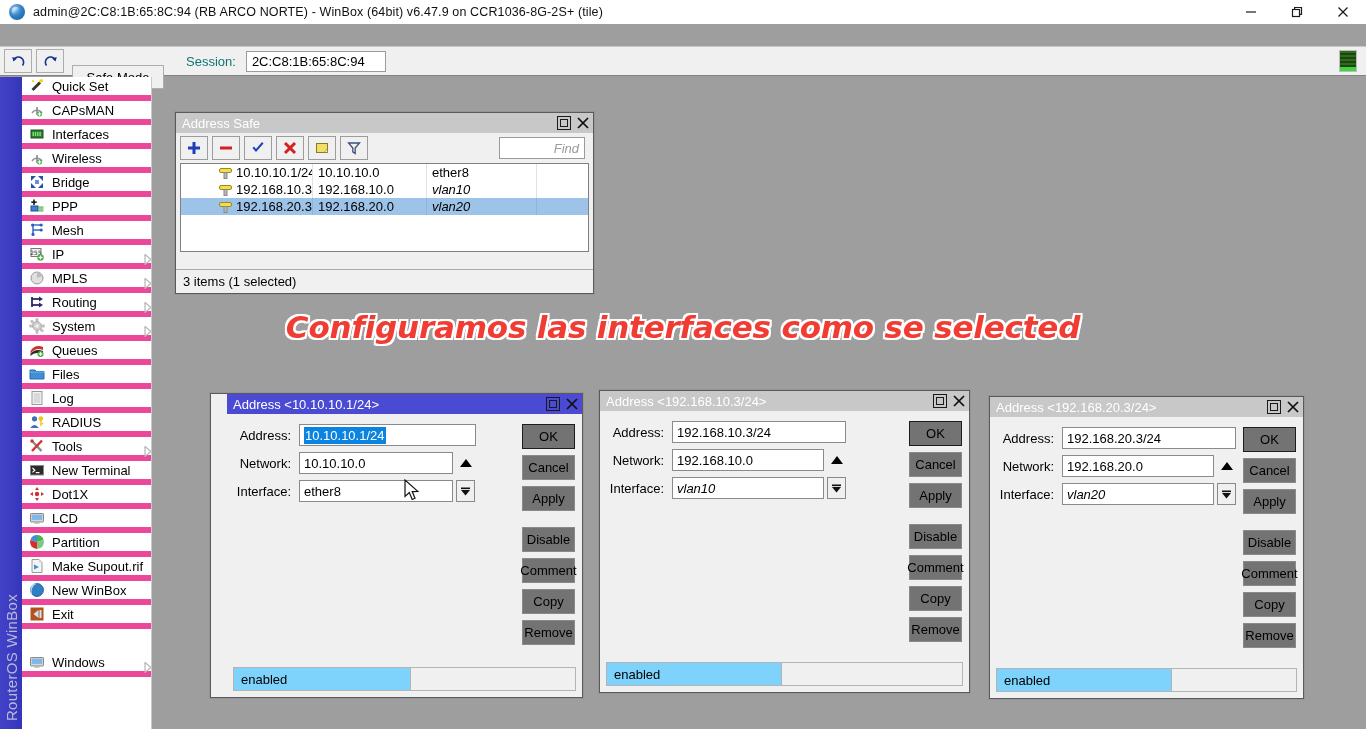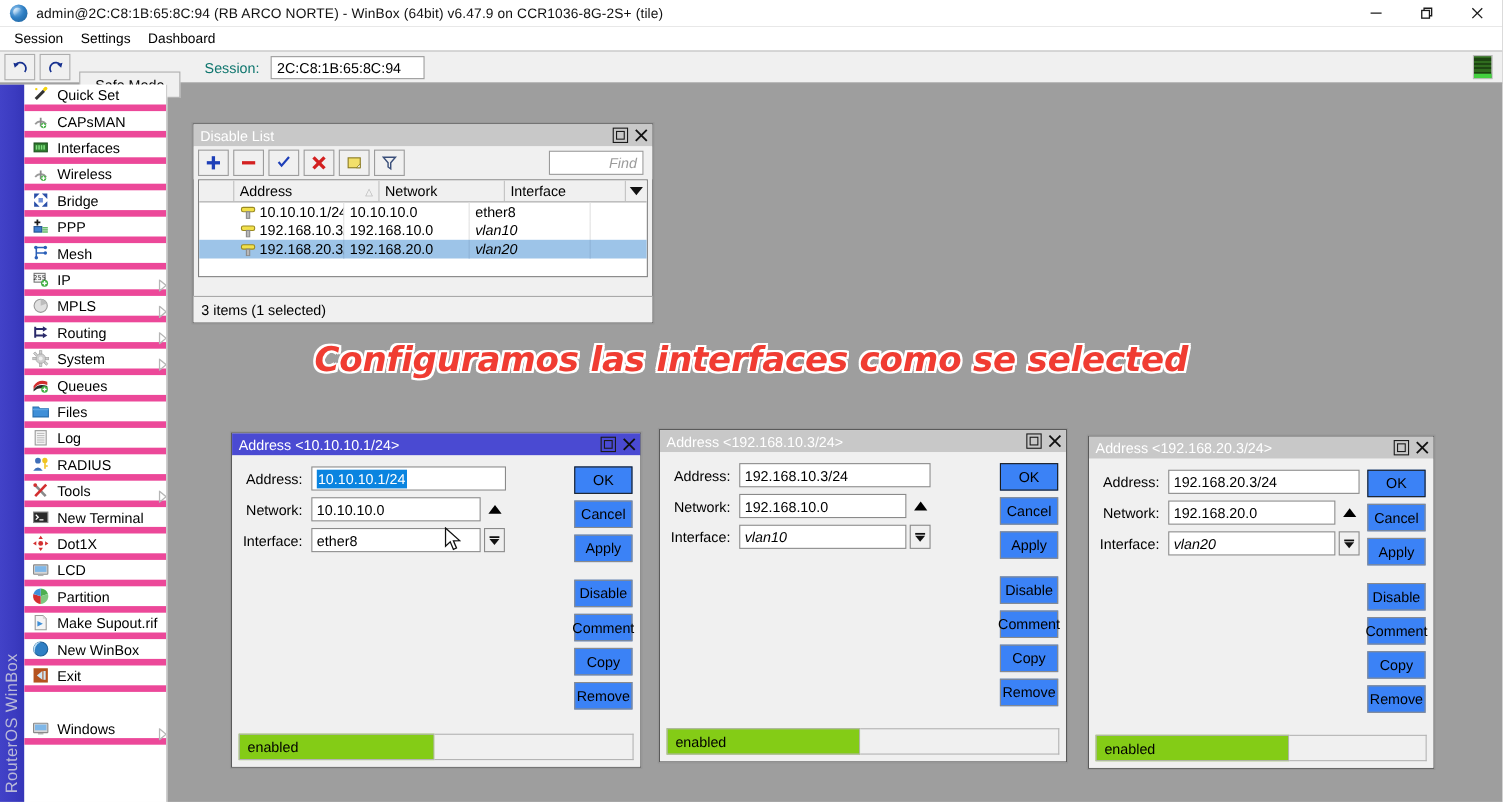--- a/index.html
+++ b/index.html
@@ -228,31 +228,31 @@
     border-left: 6px solid transparent; border-right: 6px solid transparent;
     border-bottom: 8px solid #000;
   }
   .spin-box {
     width: 19px; height: 22px; margin-left: 3px;
     background: #f0f0f0; border: 1px solid #8a8a8a;
     display: flex; align-items: center; justify-content: center; flex: none;
   }
   .dlg-buttons { position: absolute; display: flex; flex-direction: column; }
   .dlg-btn {
-    height: 25px; background: #3b82f6; border: 1px solid #8a8a8a;
+    height: 25px; background: #737373; border: 1px solid #8a8a8a;
     display: flex; align-items: center; justify-content: center;
     font-size: 13px; color: #000; margin-bottom: 6px; margin-left: 47px;
   }
   .dlg-btn.primary { border: 1.5px solid #1d1d1d; }
   .dlg-btn.gap { margin-top: 10px; }
   .dlg-foot {
     position: absolute; left: 6px; right: 6px; bottom: 6px; height: 24px; display: flex;
   }
   .dlg-foot-a {
-    flex: 0 0 auto; border: 1px solid #b4b4b4; background: #84cc16;
+    flex: 0 0 auto; border: 1px solid #b4b4b4; background: #7dd3fc;
     display: flex; align-items: center; padding-left: 7px; font-size: 13px;
   }
   .dlg-foot-b {
     flex: 1; border: 1px solid #b4b4b4; border-left: none; background: #f0f0f0;
   }
 
   
   .cursor { position: absolute; pointer-events: none; }
 
   
@@ -293,25 +293,20 @@
       </div>
       <div class="win-ctl">
         <svg width="12" height="12" viewBox="0 0 12 12">
           <line x1="1.5" y1="1.5" x2="10.5" y2="10.5" stroke="#1b1b1b" stroke-width="1.2"></line>
           <line x1="10.5" y1="1.5" x2="1.5" y2="10.5" stroke="#1b1b1b" stroke-width="1.2"></line>
         </svg>
       </div>
     </div>
   </div>
 
-  <div class="menubar">
-    <div class="menu-item">Session</div>
-    <div class="menu-item">Settings</div>
-    <div class="menu-item">Dashboard</div>
-  </div>
 
   <div class="toolbar">
     <div class="tb-btn">
       <svg width="15" height="14" viewBox="0 0 15 14">
         <path d="M11.5 11.5 A5.2 5.2 0 0 0 3.2 5.0" fill="none" stroke="#16308f" stroke-width="1.6"></path>
         <polygon points="1.2,3.0 6.0,4.4 2.4,7.6" fill="#16308f"></polygon>
       </svg>
     </div>
     <div class="tb-btn">
       <svg width="15" height="14" viewBox="0 0 15 14">
@@ -667,21 +662,21 @@
               <polygon points="1,0.5 7,5.5 1,10.5" fill="none" stroke="#b6b6b6" stroke-width="1.2"></polygon>
             </svg>
         </span>
       </div>
 
     </div>
   </div>
 
   <div class="wb-window" id="address-list">
     <div class="wb-title inactive">
-      <span>Disable List</span>
+      <span>Address Safe</span>
       <span class="wb-title-btns">
         <span class="wb-tbtn box">
             <i></i>
           </span>
         <span class="wb-tbtn close">
           <svg width="14" height="14" viewBox="0 0 14 14">
             <line x1="2" y1="2" x2="12" y2="12" stroke="#111" stroke-width="1.7"></line>
             <line x1="12" y1="2" x2="2" y2="12" stroke="#111" stroke-width="1.7"></line>
           </svg>
         </span>
@@ -719,38 +714,20 @@
       </div>
       <div class="al-tb-btn">
         <svg width="14" height="14" viewBox="0 0 14 14">
           <polygon points="1.5,2 12.5,2 8.2,7 8.2,12.5 5.8,10.8 5.8,7" fill="none" stroke="#3a4f7a" stroke-width="1.3"></polygon>
         </svg>
       </div>
       <div class="al-find">Find</div>
     </div>
 
     <div class="al-table">
-      <div class="al-head">
-        <div class="al-th" style="width:32px;"></div>
-        <div class="al-th" style="width:132px;">
-          <span>Address</span>
-          <span class="sortmark">△</span>
-        </div>
-        <div class="al-th" style="width:114px;">
-          <span>Network</span>
-        </div>
-        <div class="al-th" style="width:110px;">
-          <span>Interface</span>
-        </div>
-        <div class="al-th" style="flex:1;justify-content:center;padding-left:0;border-right:none;">
-          <svg width="13" height="9" viewBox="0 0 13 9">
-              <polygon points="0.5,1 12.5,1 6.5,8.5" fill="#111"></polygon>
-            </svg>
-        </div>
-      </div>
 
       <div class="al-row">
         <div class="al-cell" style="width:32px;border-right:none;"></div>
         <div class="al-cell" style="width:132px;margin-left:-32px;padding-left:37px;">
           <span class="addr-ico">
             <svg width="15" height="13" viewBox="0 0 15 13">
               <rect x="1.5" y="2.5" width="12" height="4" rx="1.5" fill="#f2e04a" stroke="#9a8a20"></rect>
               <rect x="6" y="6.5" width="3" height="6" fill="#b8b8b8" stroke="#8a8a8a"></rect>
             </svg>
           </span>
@@ -792,21 +769,21 @@
         <div class="al-cell italic" style="width:110px;border-right-color:#8fb4d8;">vlan20</div>
         <div class="al-cell" style="flex:1;border-right:none;"></div>
       </div>
     </div>
 
     <div class="al-status">3 items (1 selected)</div>
   </div>
 
   <div class="annotation">Configuramos las interfaces como se selected</div>
 
-  <div class="wb-window" style="left:210px; top:393px; width:373px; height:305px;">
+  <div class="wb-window" style="left:210px; top:393px; width:373px; height:305px;padding-left:16px;">
     <div class="wb-title active">
       <span>Address &lt;10.10.10.1/24&gt;</span>
       <span class="wb-title-btns">
         <span class="wb-tbtn box">
             <i></i>
           </span>
         <span class="wb-tbtn close">
           <svg width="14" height="14" viewBox="0 0 14 14">
             <line x1="2" y1="2" x2="12" y2="12" stroke="#111" stroke-width="1.7"></line>
             <line x1="12" y1="2" x2="2" y2="12" stroke="#111" stroke-width="1.7"></line>

